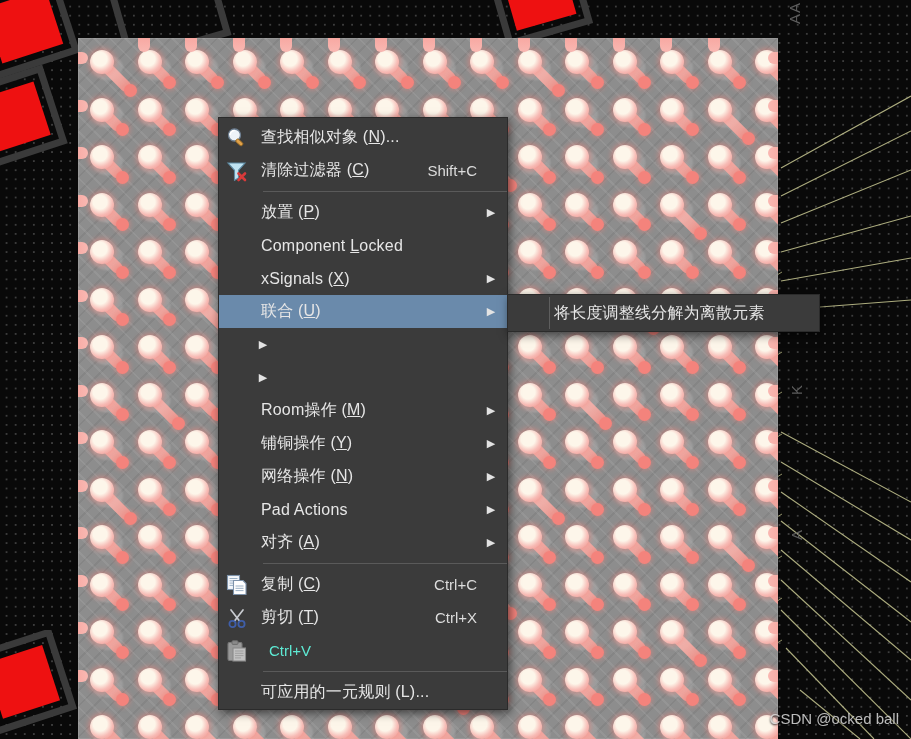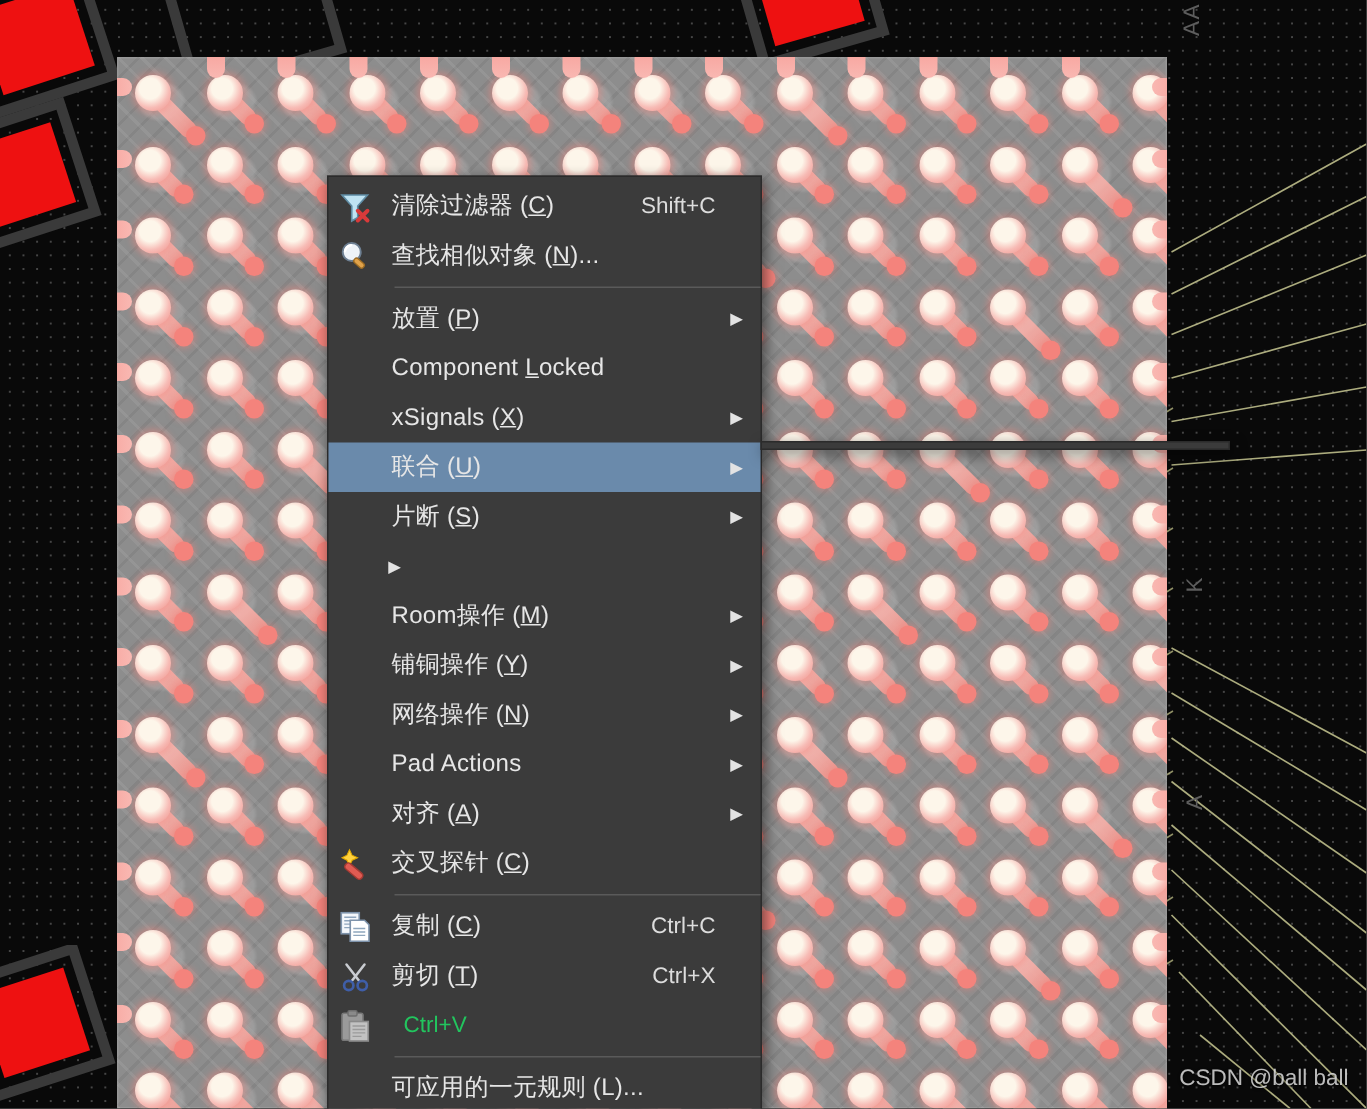--- a/index.html
+++ b/index.html
@@ -115,21 +115,21 @@
   }
   .mi.sel{background:#6a8aab;}
   .mi.disabled{color:#8c8c8c;}
   .mi-ico{
     width:36px;min-width:36px;height:33px;
     display:flex;align-items:center;justify-content:center;
   }
   .mi-label{flex:1;padding-left:6px;letter-spacing:.2px;}
   .mi-label u{text-decoration:underline;}
   .mi-accel{color:#dcdcdc;font-size:15px;padding-left:14px;padding-right:6px;}
-  .mi.disabled .mi-accel{color:#22c55e;}
+  .mi.disabled .mi-accel{color:#5eead4;}
   .mi-arrow{
     width:16px;min-width:16px;display:flex;align-items:center;justify-content:center;
     font-size:11px;color:#e3e3e3;
   }
   .sep{height:1px;background:#5a5a5a;margin:4px 0 4px 44px;}
 
   
   .sub-menu{
     position:absolute;left:507px;top:294px;width:313px;
     background:#3b3b3b;border:1px solid #2b2b2b;
@@ -1357,45 +1357,45 @@
           <div class="edge-pad-l" style="left: 582px; top: -34px; width: 12px; height: 48px; border-radius: 6px; background: linear-gradient(rgb(244, 131, 124), rgb(249, 184, 178));"></div>
           <div class="edge-pad-l" style="left: 629.5px; top: -34px; width: 12px; height: 48px; border-radius: 6px; background: linear-gradient(rgb(244, 131, 124), rgb(249, 184, 178));"></div>
         </div>
     </div>
 
     <span class="silk" style="left:786px;top:24px;transform:rotate(-90deg);transform-origin:left top;">AA</span>
     <span class="silk" style="left:788px;top:395px;transform:rotate(-90deg);transform-origin:left top;">K</span>
     <span class="silk" style="left:788px;top:540px;transform:rotate(-90deg);transform-origin:left top;">A</span>
   </div>
 
-  <div class="watermark">CSDN @ball ball</div>
+  <div class="watermark">CSDN @ocked ball</div>
 
   <div class="ctx-menu" id="ctxMenu">
+      <div class="mi">
+        <div class="mi-ico">
+          <svg class="icn" width="22" height="22" viewBox="0 0 22 22">
+            <circle cx="8.5" cy="8" r="6" fill="#eef3f8" stroke="#6d7f92" stroke-width="1.3"></circle>
+            <path d="M8 3.5a5 5 0 0 0-4 4" stroke="#ffffff" stroke-width="1.6" fill="none" stroke-linecap="round"></path>
+            <rect x="11.6" y="11.4" width="8" height="3.6" rx="1.6" fill="#e0a24a" stroke="#9a6a23" stroke-width=".9" transform="rotate(42 11.6 11.4)"></rect>
+          </svg>
+        </div>
+        <div class="mi-label">查找相似对象 (<u>N</u>)...</div>
+        <div class="mi-arrow"></div>
+      </div>
       <div class="mi">
         <div class="mi-ico">
           <svg class="icn" width="22" height="22" viewBox="0 0 22 22">
             <path d="M2 3h17l-6.5 7.3V18l-4 2.3v-10z" fill="#bfe3f2" stroke="#5f8ca4" stroke-width="1.1"></path>
             <path d="M12.5 13.5l6.5 6.5M19 13.5l-6.5 6.5" stroke="#d93a3a" stroke-width="2.6" stroke-linecap="round"></path>
           </svg>
         </div>
         <div class="mi-label">清除过滤器 (<u>C</u>)</div>
         <div class="mi-accel">Shift+C</div>
         <div class="mi-arrow"></div>
       </div>
-      <div class="mi">
-        <div class="mi-ico">
-          <svg class="icn" width="22" height="22" viewBox="0 0 22 22">
-            <circle cx="8.5" cy="8" r="6" fill="#eef3f8" stroke="#6d7f92" stroke-width="1.3"></circle>
-            <path d="M8 3.5a5 5 0 0 0-4 4" stroke="#ffffff" stroke-width="1.6" fill="none" stroke-linecap="round"></path>
-            <rect x="11.6" y="11.4" width="8" height="3.6" rx="1.6" fill="#e0a24a" stroke="#9a6a23" stroke-width=".9" transform="rotate(42 11.6 11.4)"></rect>
-          </svg>
-        </div>
-        <div class="mi-label">查找相似对象 (<u>N</u>)...</div>
-        <div class="mi-arrow"></div>
-      </div>
       <div class="sep"></div>
       <div class="mi">
         <div class="mi-ico"></div>
         <div class="mi-label">放置 (<u>P</u>)</div>
         <div class="mi-arrow">▶</div>
       </div>
       <div class="mi">
         <div class="mi-ico"></div>
         <div class="mi-label">Component <u>L</u>ocked</div>
         <div class="mi-arrow"></div>
@@ -1405,21 +1405,20 @@
         <div class="mi-label">xSignals (<u>X</u>)</div>
         <div class="mi-arrow">▶</div>
       </div>
       <div class="mi sel">
         <div class="mi-ico"></div>
         <div class="mi-label">联合 (<u>U</u>)</div>
         <div class="mi-arrow">▶</div>
       </div>
       <div class="mi">
         <div class="mi-ico"></div>
-        <div class="mi-label">片断 (<u>S</u>)</div>
         <div class="mi-arrow">▶</div>
       </div>
       <div class="mi">
         <div class="mi-ico"></div>
         <div class="mi-arrow">▶</div>
       </div>
       <div class="mi">
         <div class="mi-ico"></div>
         <div class="mi-label">Room操作 (<u>M</u>)</div>
         <div class="mi-arrow">▶</div>
@@ -1436,30 +1435,20 @@
       </div>
       <div class="mi">
         <div class="mi-ico"></div>
         <div class="mi-label">Pad Actions</div>
         <div class="mi-arrow">▶</div>
       </div>
       <div class="mi">
         <div class="mi-ico"></div>
         <div class="mi-label">对齐 (<u>A</u>)</div>
         <div class="mi-arrow">▶</div>
-      </div>
-      <div class="mi">
-        <div class="mi-ico">
-          <svg class="icn" width="22" height="22" viewBox="0 0 22 22">
-            <path d="M3 1.5l1.7 3.6L8.4 6.8 4.8 8.5 3 12 1.3 8.5 -2 6.8 1.3 5.1z" transform="translate(4,0)" fill="#ffd23f" stroke="#e0a800" stroke-width=".7"></path>
-            <rect x="6" y="9.5" width="14" height="4.6" rx="2.2" fill="#e05b52" stroke="#a33a33" stroke-width=".9" transform="rotate(40 6 9.5)"></rect>
-          </svg>
-        </div>
-        <div class="mi-label">交叉探针 (<u>C</u>)</div>
-        <div class="mi-arrow"></div>
       </div>
       <div class="sep"></div>
       <div class="mi">
         <div class="mi-ico">
           <svg class="icn" width="22" height="22" viewBox="0 0 22 22">
             <rect x="1.5" y="1.5" width="12" height="14" fill="#f4f7fb" stroke="#7e93ab" stroke-width="1.1"></rect>
             <g stroke="#8fa6bd" stroke-width=".9">
               <path d="M3.5 4.5h8M3.5 6.8h8M3.5 9.1h8M3.5 11.4h6"></path>
             </g>
             <path d="M7.5 6.5h9.5l3 3v11h-12.5z" fill="#ffffff" stroke="#7e93ab" stroke-width="1.1"></path>
@@ -1501,15 +1490,19 @@
       <div class="sep"></div>
       <div class="mi">
         <div class="mi-ico"></div>
         <div class="mi-label">可应用的一元规则 (L)...</div>
         <div class="mi-arrow"></div>
       </div>
     </div>
 
   <div class="sub-menu" id="subMenu">
     <div class="sub-divider"></div>
+      <div class="mi">
+        <div class="mi-ico"></div>
+        <div class="mi-label">将长度调整线分解为离散元素</div>
+      </div>
     </div>
 
 </div>
 
 </body></html>

